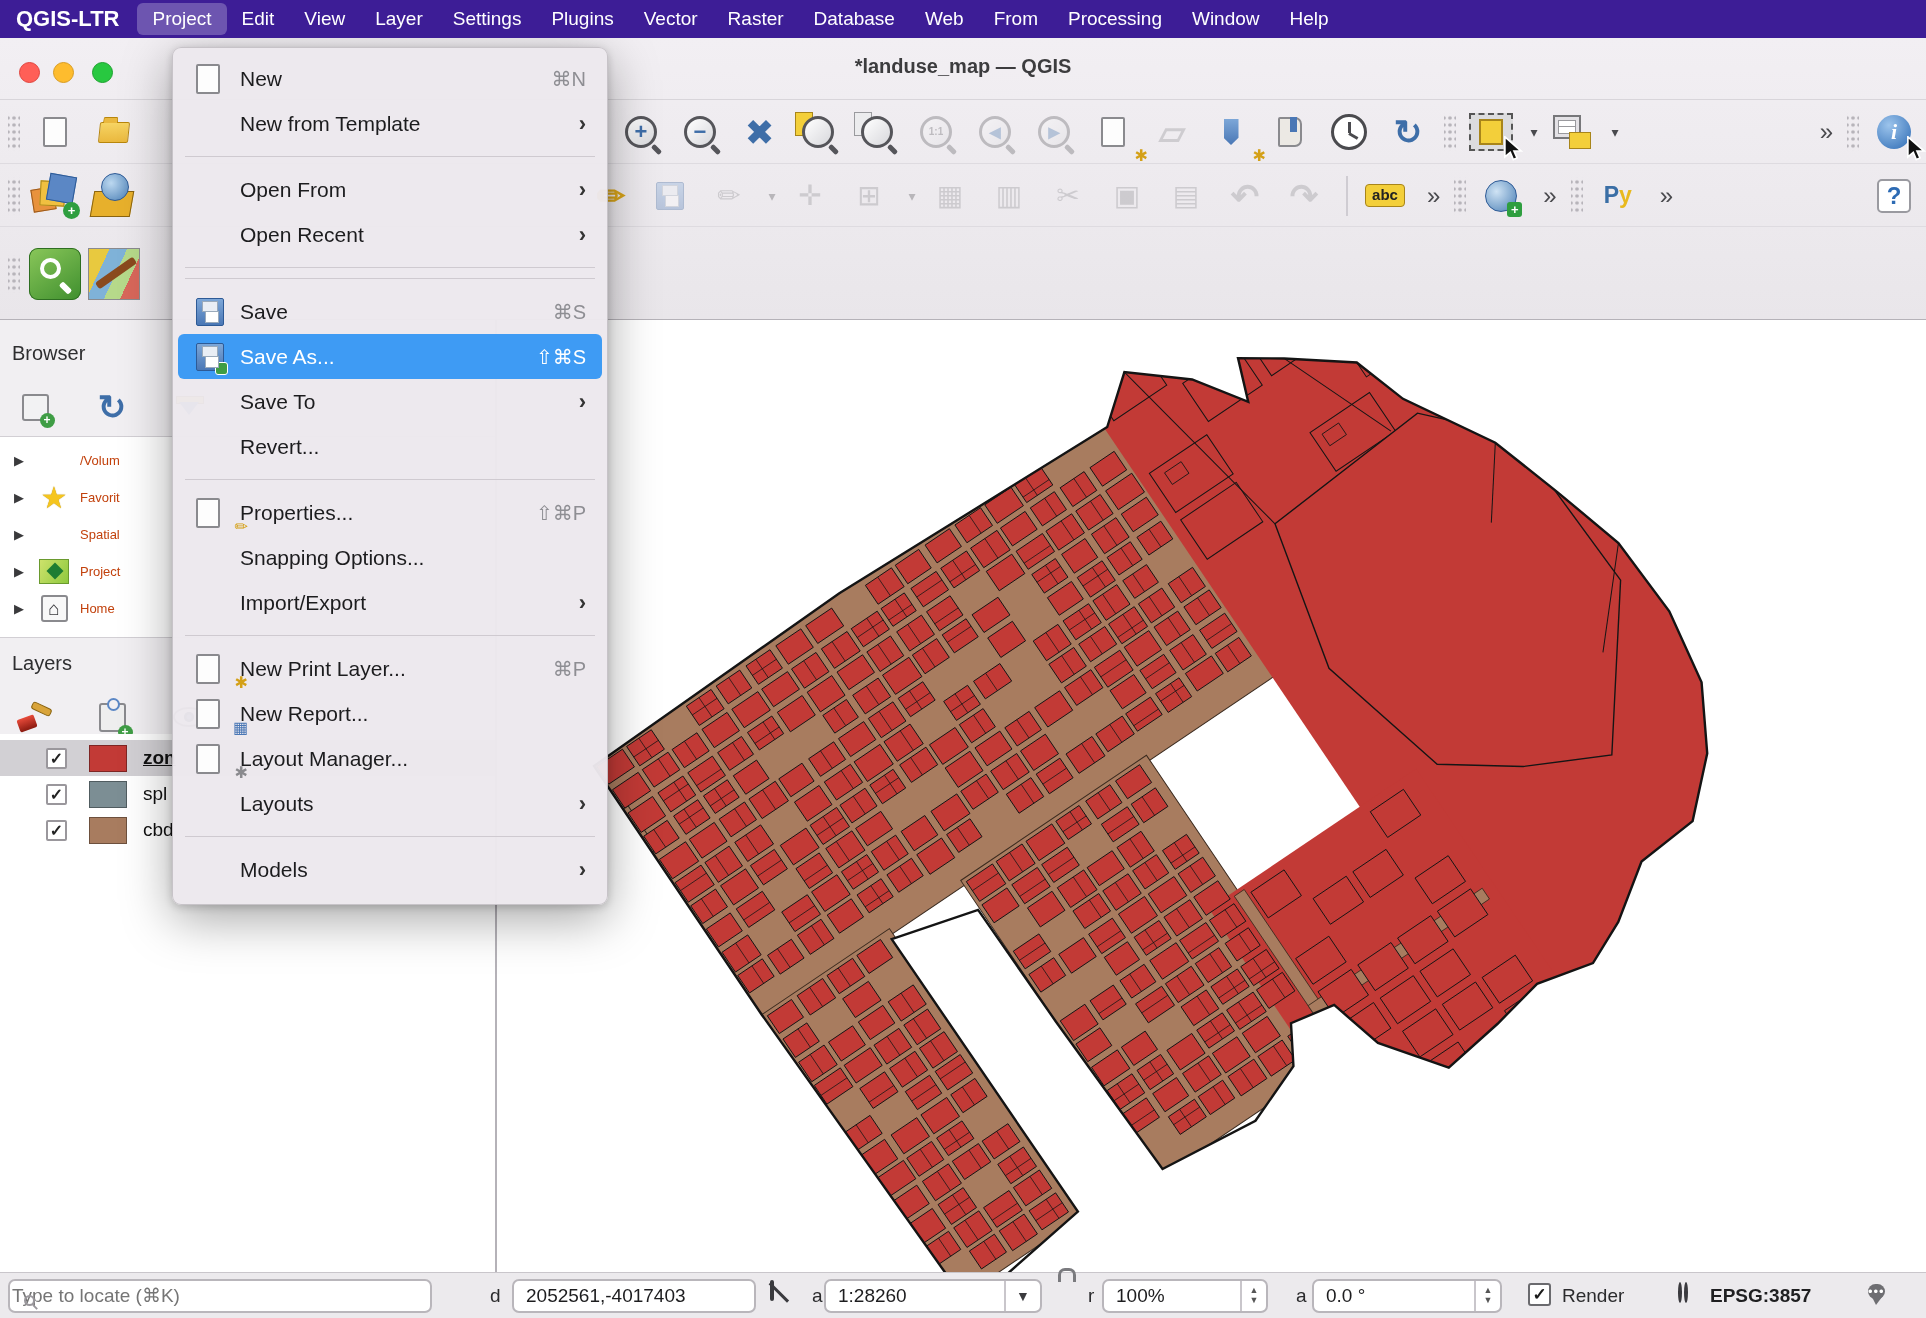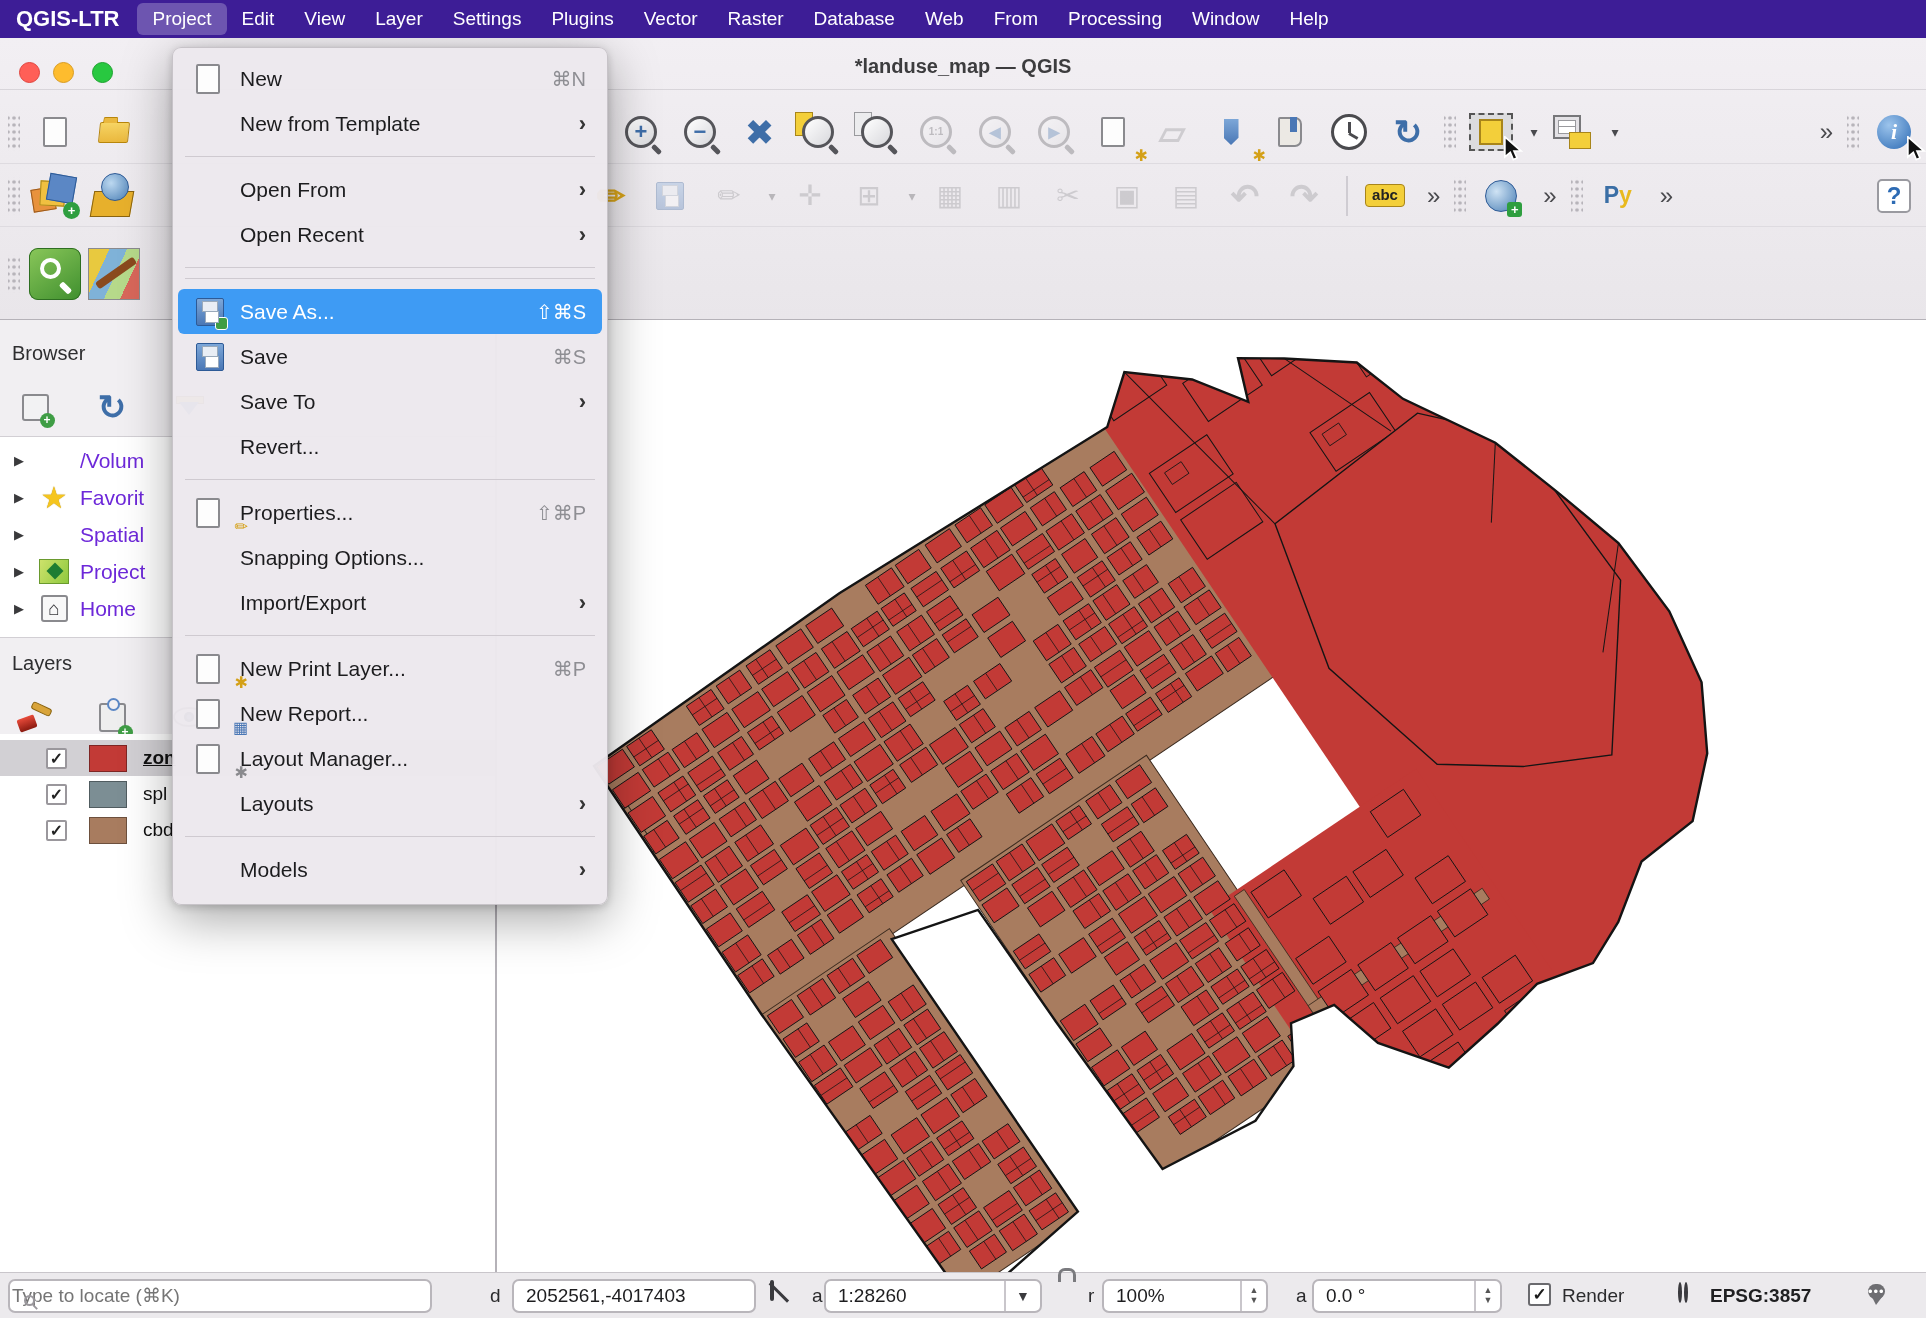--- a/index.html
+++ b/index.html
@@ -7,21 +7,21 @@
   *{box-sizing:border-box}
 
   
   .menubar{position:absolute;left:0;top:0;width:1926px;height:38px;background:#3d1d96;display:flex;align-items:center;color:#fff;z-index:50}
   .mb-apple{font-weight:700;font-size:22px;padding:0 18px 0 16px}
   .mb-item{font-size:19px;font-weight:500;padding:5px 15px;border-radius:6px;white-space:nowrap}
   .mb-item.active{background:rgba(255,255,255,.25)}
 
   
   .header{position:absolute;left:0;top:38px;width:1926px;height:282px;background:linear-gradient(#f2eff3,#e9e6ea);border-bottom:1px solid #b5b2b8}
-  .titlebar{position:absolute;left:0;top:0;width:100%;height:52px;border-bottom:1px solid #d8d5da}
+  .titlebar{position:absolute;left:0;top:0;width:100%;height:62px;border-bottom:1px solid #d8d5da}
   .tl{position:absolute;top:24px;width:21px;height:21px;border-radius:50%}
   .tl.red{left:19px;background:#ff5f57;border:1px solid #e0443e}
   .tl.yellow{left:53px;background:#febc2e;border:1px solid #d89c22}
   .tl.green{left:92px;background:#28c840;border:1px solid #1da22f}
   .win-title{position:absolute;left:0;right:0;top:17px;text-align:center;font-size:20px;font-weight:700;color:#3c3c3e}
 
   .tb-row{position:absolute;left:0;width:100%;display:flex;align-items:center;padding-left:4px}
   .r1{top:63px;height:63px;border-bottom:1px solid #dedbe0}
   .r2{top:127px;height:62px;border-bottom:1px solid #dedbe0}
   .r3{top:190px;height:92px;width:500px}
@@ -102,21 +102,21 @@
   .whitebg{position:absolute;left:0;width:100%;background:#fff}
   .addsq{width:27px;height:27px;border:2.5px solid #8a8a8e;background:#f2f2f3;border-radius:3px;position:relative}
   .addsq::after{content:"+";position:absolute;right:-8px;bottom:-9px;width:15px;height:15px;background:#3f9d45;color:#fff;border-radius:50%;font:700 12px/15px "Liberation Sans",sans-serif;text-align:center}
   .funnel{position:relative;width:26px;height:26px}
   .funnel::before{content:"";position:absolute;left:0;top:2px;width:26px;height:6px;background:#e8c93f;border:1px solid #8a6410}
   .funnel::after{content:"";position:absolute;left:3px;top:8px;border-left:10px solid transparent;border-right:10px solid transparent;border-top:13px solid #4a77b5}
   .tree{position:absolute;left:0;width:100%}
   .trow{display:flex;align-items:center;height:37px;padding-left:14px}
   .tw{font-size:13px;color:#3a3a3c;width:20px}
   .tico{width:40px;display:flex;justify-content:center;margin-right:6px}
-  .tlabel{font-size:21px;color:#6d28d9;white-space:nowrap}
+  .tlabel{font-size:13px;color:#c2410c;white-space:nowrap}
   .star{color:#f5c51e;font-size:30px;text-shadow:0 0 1px #a8851a}
   .mapic{width:30px;height:25px;background:linear-gradient(120deg,#cde26b,#8fc93f);border:1px solid #6a9a2e;position:relative}
   .mapic::after{content:"";position:absolute;top:5px;left:9px;width:12px;height:12px;background:#1e7d32;transform:rotate(45deg)}
   .homeic{width:27px;height:27px;border:2px solid #8a8a8e;border-radius:3px;background:#f8f8f8;display:flex;align-items:center;justify-content:center;font-size:19px;color:#3a3a3e}
   .brush{position:relative;width:38px;height:34px}
   .brush .head{position:absolute;left:2px;bottom:4px;width:18px;height:13px;background:linear-gradient(#e84a3a,#8a1a10);transform:rotate(-20deg);border-radius:2px}
   .brush .handle{position:absolute;left:15px;top:5px;width:21px;height:8px;background:#d9a43a;border:1px solid #8a6410;transform:rotate(25deg);border-radius:3px}
   .clip{width:27px;height:29px;border:2.5px solid #8a8a8e;background:#eee;border-radius:3px;position:relative}
   .clip::before{content:"";position:absolute;top:-7px;left:6px;width:9px;height:9px;border:2.5px solid #5b87c5;border-radius:50%;background:#f1eff2}
   .clip::after{content:"+";position:absolute;right:-9px;bottom:-10px;width:15px;height:15px;background:#3f9d45;color:#fff;border-radius:50%;font:700 12px/15px "Liberation Sans",sans-serif;text-align:center}
@@ -1063,39 +1063,39 @@
       <span class="msub">›</span>
     </div>
     <div class="mi">
       <span class="mic"></span>
       <span class="mlabel">Open Recent</span>
       <span class="mspace"></span>
       <span class="msub">›</span>
     </div>
     <div class="msep"></div>
     <div class="msep"></div>
+    <div class="mi">
+      <span class="mic">
+        <span class="floppy"></span>
+      </span>
+      <span class="mlabel">Save</span>
+      <span class="mspace"></span>
+      <span class="mshort">⌘S</span>
+    </div>
     <div class="mi hl">
       <span class="mic">
         <span class="floppy">
           <span class="plusdot"></span>
         </span>
       </span>
       <span class="mlabel">Save As...</span>
       <span class="mspace"></span>
       <span class="mshort">⇧⌘S</span>
     </div>
     <div class="mi">
-      <span class="mic">
-        <span class="floppy"></span>
-      </span>
-      <span class="mlabel">Save</span>
-      <span class="mspace"></span>
-      <span class="mshort">⌘S</span>
-    </div>
-    <div class="mi">
       <span class="mic"></span>
       <span class="mlabel">Save To</span>
       <span class="mspace"></span>
       <span class="msub">›</span>
     </div>
     <div class="mi">
       <span class="mic"></span>
       <span class="mlabel">Revert...</span>
       <span class="mspace"></span>
     </div>

